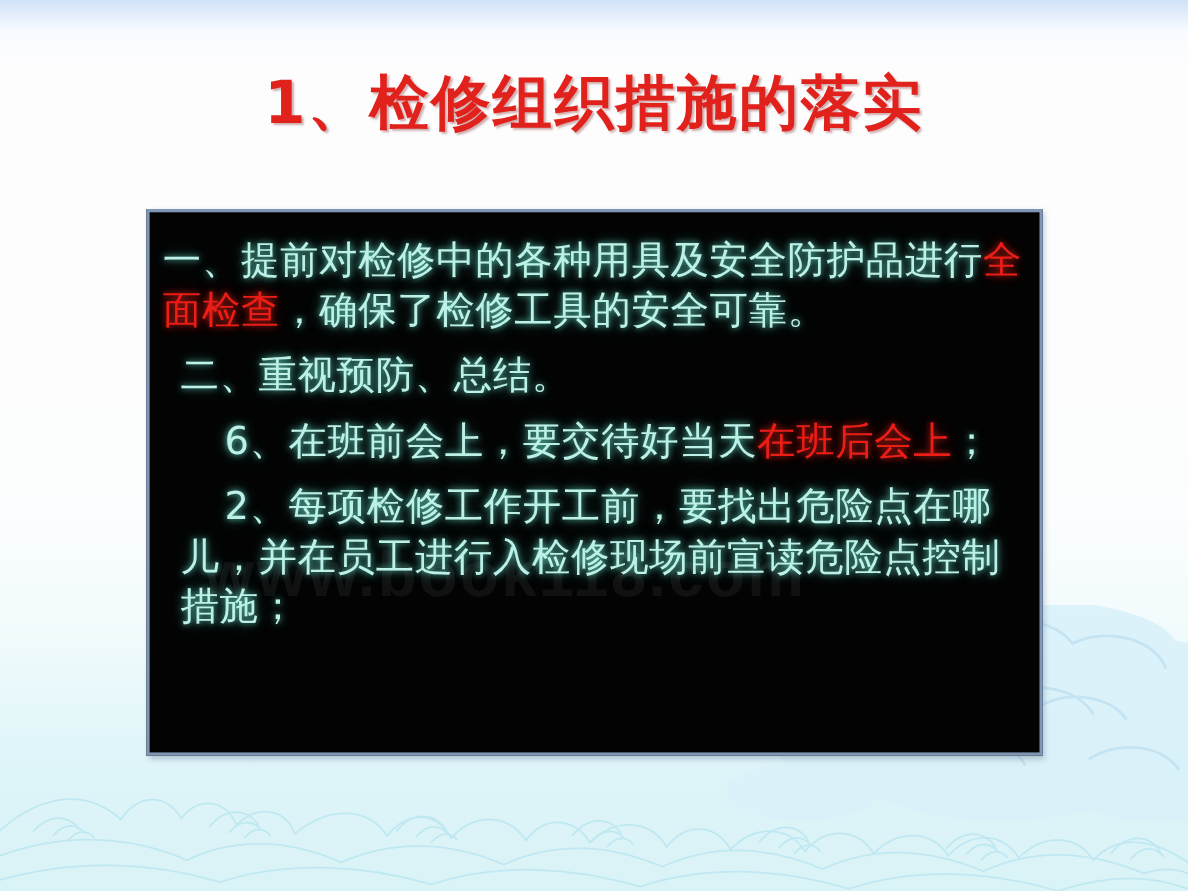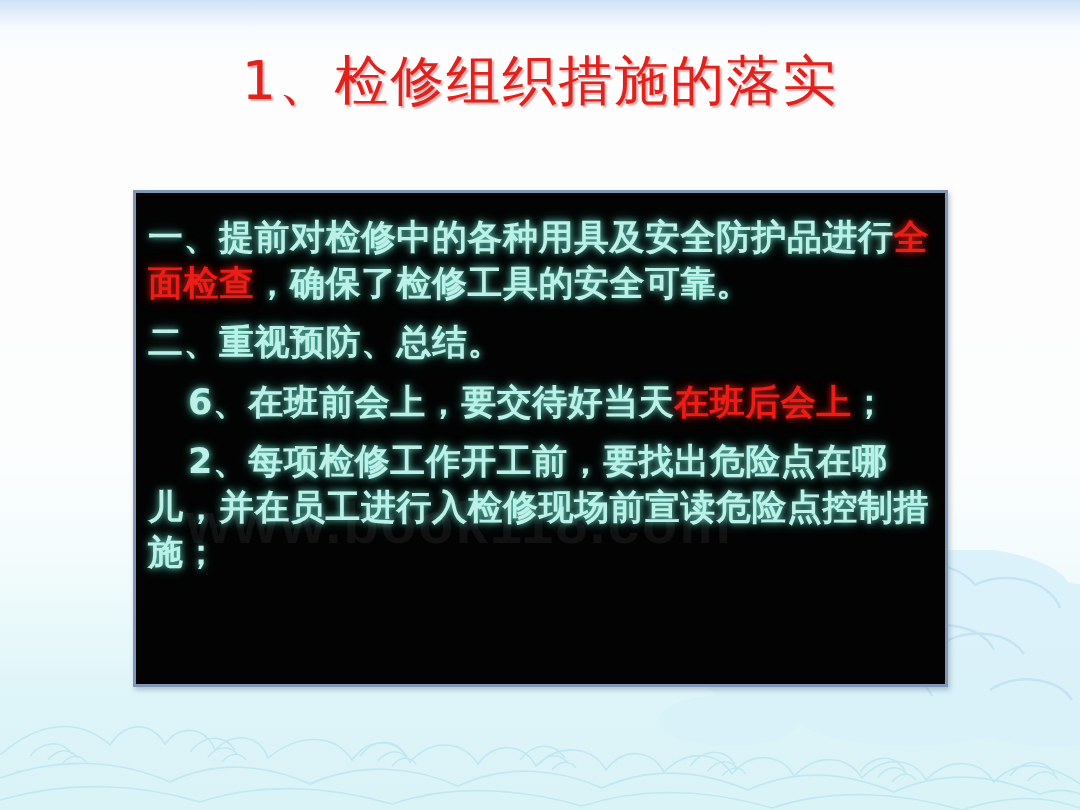--- a/index.html
+++ b/index.html
@@ -45,26 +45,26 @@
     left: 0;
     bottom: 0;
     width: 1080px;
     height: 150px;
     pointer-events: none;
   }
 
   
   .title {
     position: absolute;
-    top: 45px;
+    top: 58px;
     left: 0;
     width: 1080px;
     text-align: center;
     font-size: 54px;
-    font-weight: normal;
+    font-weight: bold;
     color: #e1211c;
     letter-spacing: 2px;
     text-shadow: 2px 2px 2px rgba(120, 20, 20, 0.35);
     white-space: nowrap;
   }
 
   
   .panel {
     position: absolute;
     left: 133px;
@@ -97,32 +97,33 @@
     color: rgba(150, 150, 150, 0.10);
     z-index: 1;
     white-space: nowrap;
     font-family: "Liberation Sans", sans-serif;
   }
 
   .line {
     color: #bdf0e6;
     font-size: 35px;
     line-height: 1.30;
-    font-weight: bold;
+    font-weight: normal;
     letter-spacing: 0.5px;
     text-shadow:
        0 0 6px rgba(120, 255, 230, 0.75),
        0 0 14px rgba(80, 220, 200, 0.45);
     white-space: pre-wrap;
   }
   .line.indent {
     text-indent: 40px;
   }
   .line.gap {
     margin-top: 14px;
+    margin-left: 16px;
   }
   .em-red {
     color: #ec1c17;
     text-shadow:
        0 0 6px rgba(255, 40, 30, 0.70),
        0 0 14px rgba(220, 20, 10, 0.40);
   }
 </style>
 </head>
 <body>

